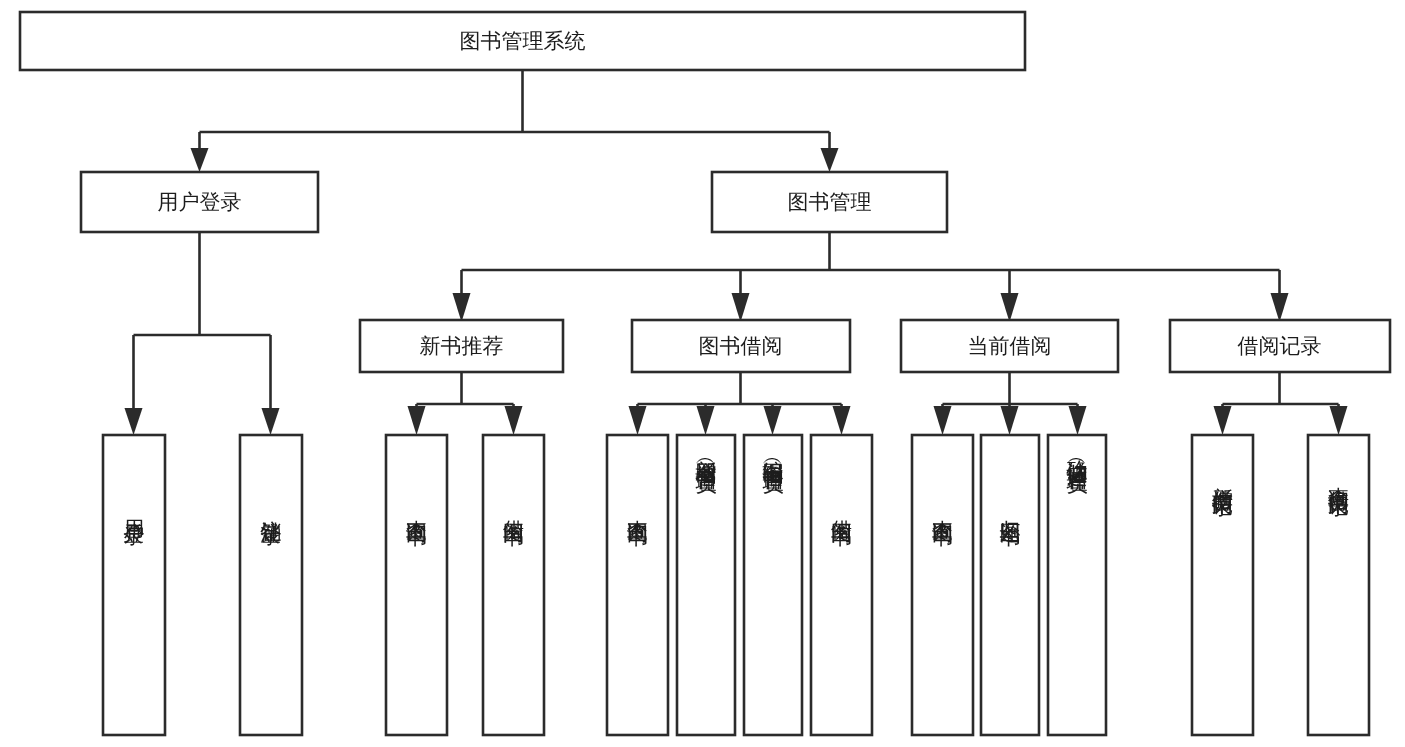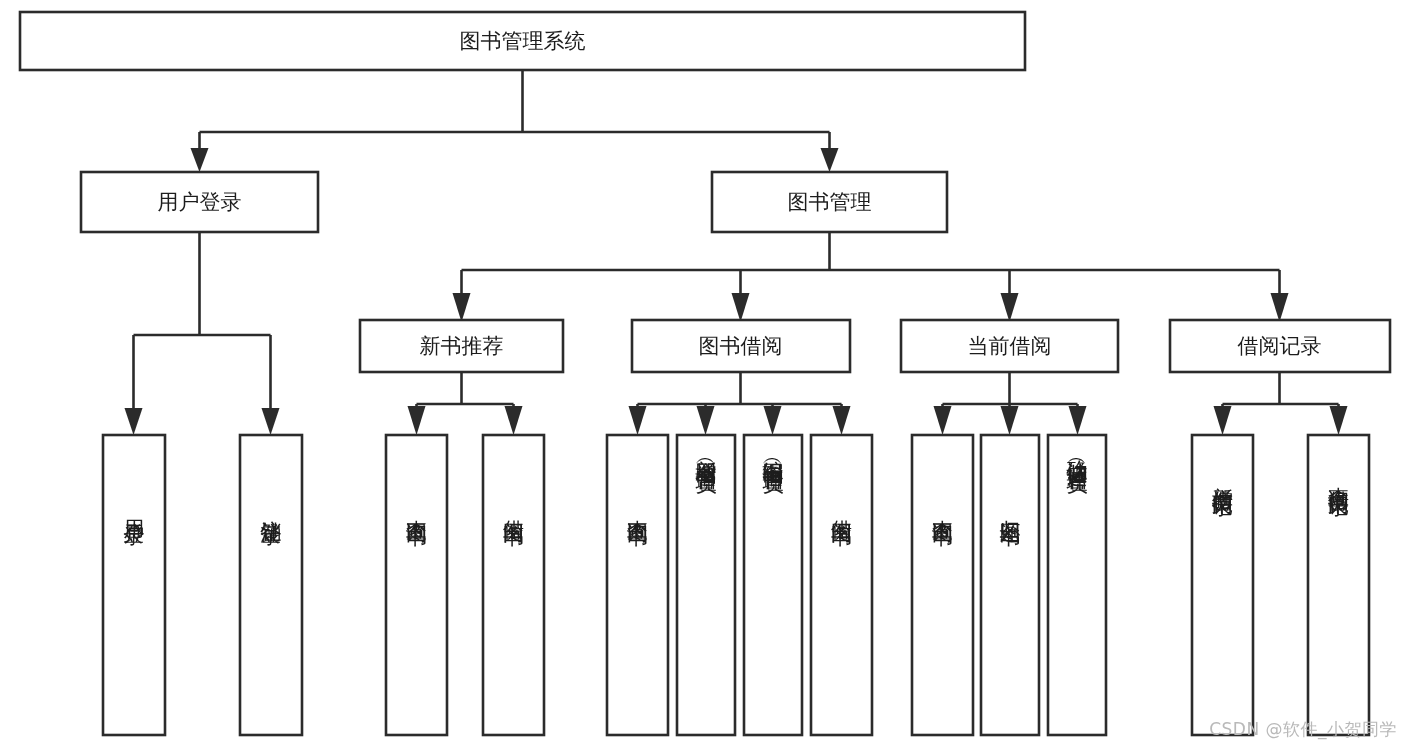--- a/index.html
+++ b/index.html
@@ -260,15 +260,14 @@
     <span class="leaf-label">确认归还（管理员）</span>
   </div>
 
   <div class="leaf-label-wrap" style="left:1192px; top:435px; width:61px; height:300px; padding-top:35px;">
     <span class="leaf-label">新增借阅记录</span>
   </div>
   <div class="leaf-label-wrap" style="left:1308px; top:435px; width:61px; height:300px; padding-top:35px;">
     <span class="leaf-label">查询借阅记录</span>
   </div>
 
-  <div class="watermark">CSDN @软件_小贺同学</div>
 
 </div>
 
 </body></html>

